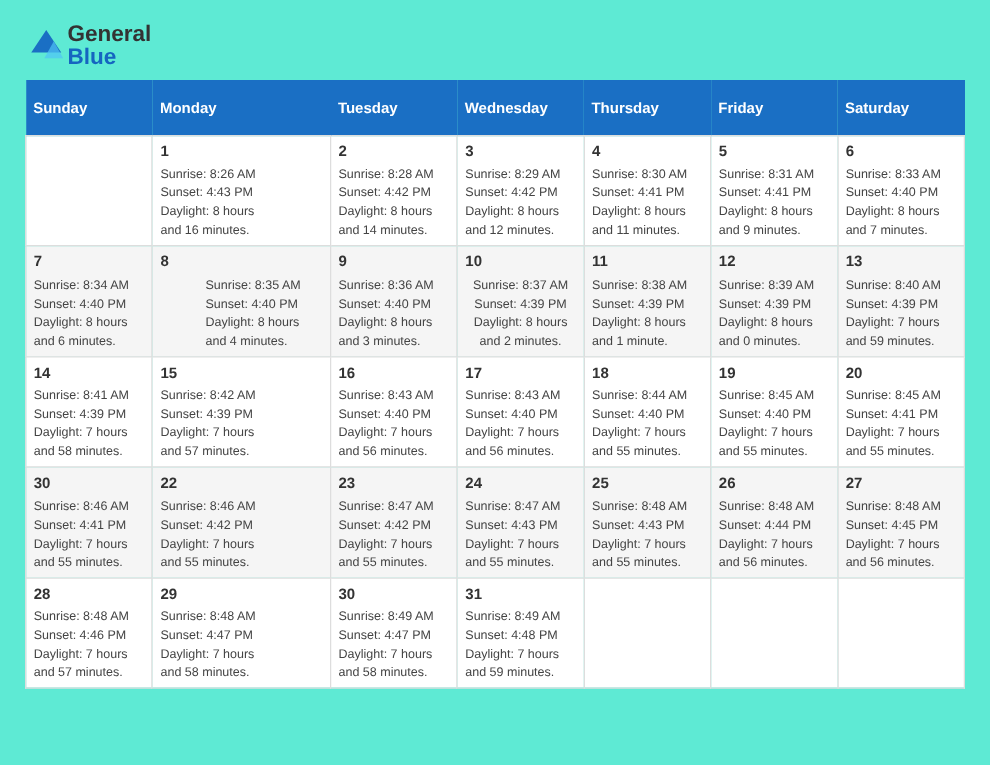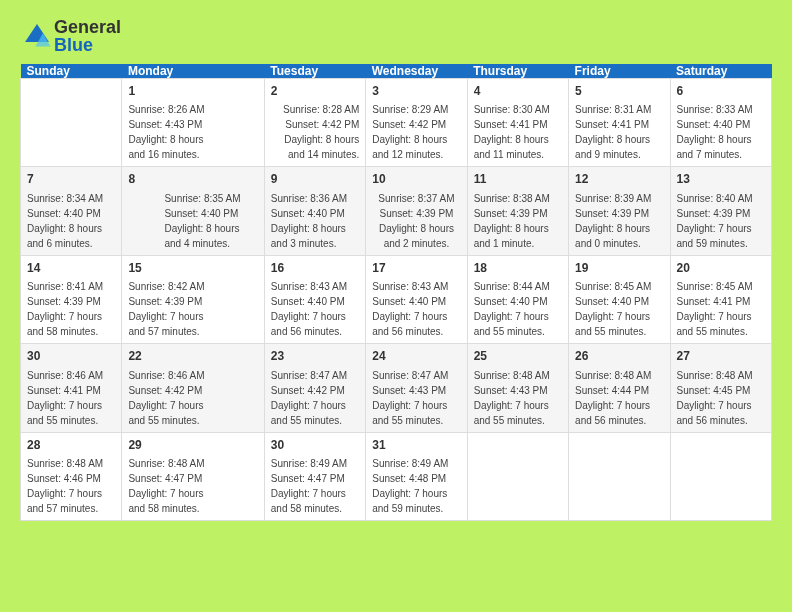--- a/index.html
+++ b/index.html
@@ -6,21 +6,21 @@
     body {
       font-family: Arial, sans-serif;
       background: #fff;
       width: 792px;
       height: 612px;
       overflow: hidden;
     }
     .page {
       width: 792px;
       height: 612px;
-      background: #bef264;
+      background: #5eead4;
       padding: 18px 20px 10px 20px;
     }
     .header {
       display: flex;
       justify-content: space-between;
       align-items: flex-start;
       margin-bottom: 10px;
     }
     .logo {
       display: flex;
@@ -63,21 +63,21 @@
     }
     table {
       width: 100%;
       border-collapse: collapse;
       font-size: 10.5px;
     }
     thead tr th {
       background-color: #1a6fc4;
       color: #fff;
       text-align: left;
-      padding: 0 6px;
+      padding: 15px 6px;
       font-size: 12px;
       font-weight: bold;
     }
     tbody tr td {
       border: 1px solid #ddd;
       vertical-align: top;
       padding: 4px 6px;
       color: #333;
       line-height: 1.45;
       min-height: 70px;
@@ -137,21 +137,21 @@
           <td class="empty-cell"></td>
           <td>
             <span class="day-number">1</span>
             <div class="cell-content" style="white-space: pre-line;">Sunrise: 8:26 AM
 Sunset: 4:43 PM
 Daylight: 8 hours
 and 16 minutes.</div>
           </td>
           <td>
             <span class="day-number">2</span>
-            <div class="cell-content" style="white-space: pre-line; text-align: right;">Sunrise: 8:28 AM
+            <div class="cell-content" style="white-space: pre-line;">Sunrise: 8:28 AM
 Sunset: 4:42 PM
 Daylight: 8 hours
 and 14 minutes.</div>
           </td>
           <td>
             <span class="day-number">3</span>
             <div class="cell-content" style="white-space: pre-line;">Sunrise: 8:29 AM
 Sunset: 4:42 PM
 Daylight: 8 hours
 and 12 minutes.</div>

